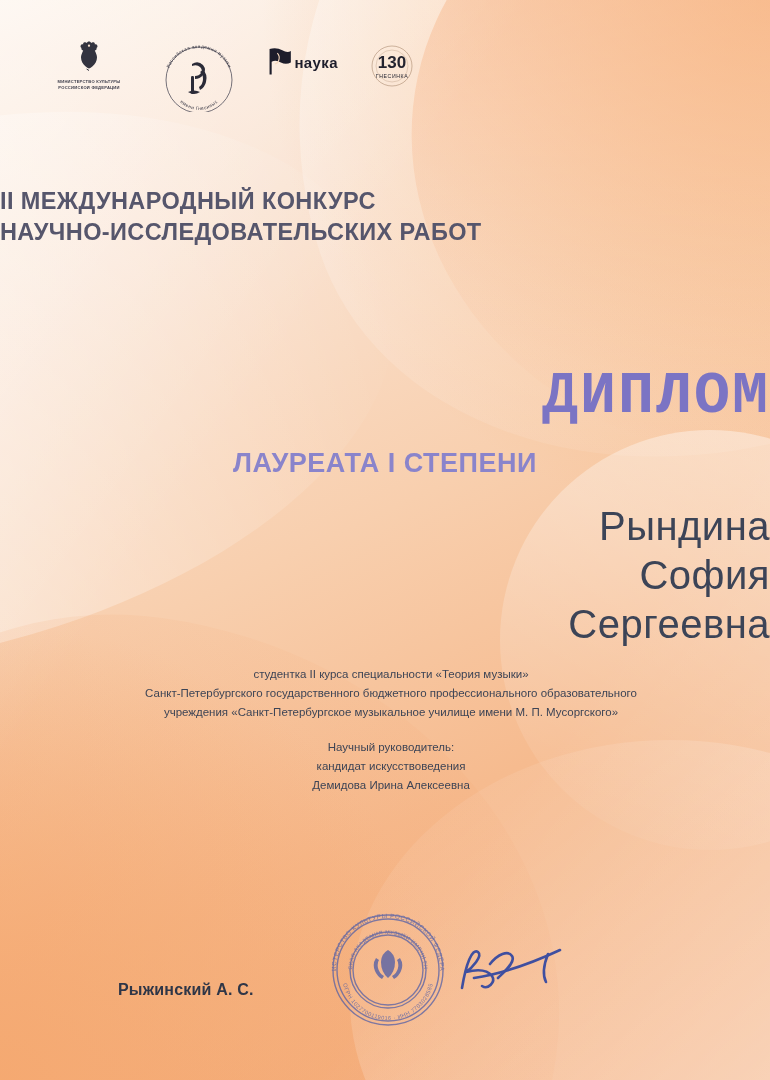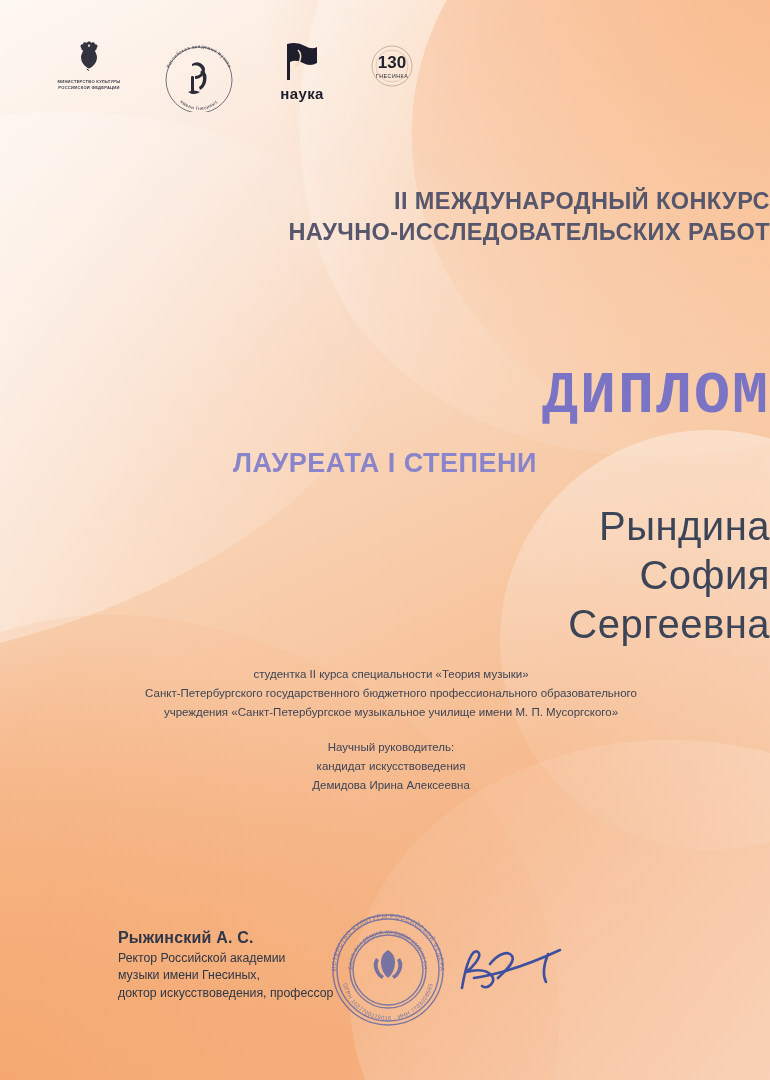--- a/index.html
+++ b/index.html
@@ -118,21 +118,21 @@
     height: 72px;
     position: relative;
   }
   .ring-text {
     position: absolute;
     inset: 0;
   }
   .logo-nauka {
     width: 72px;
     display: flex;
-    flex-direction: column;
+    flex-direction: row;
     align-items: center;
   }
   .nauka-mark {
     width: 40px; height: 42px;
     margin-bottom: 3px;
   }
   .nauka-word {
     font-size: 15px;
     font-weight: 700;
     letter-spacing: 0.4px;
@@ -142,23 +142,22 @@
     width: 56px; height: 56px;
     position: relative;
     margin-top: 2px;
   }
 
   
   .head {
     position: absolute;
     top: 186px;
     left: 0; right: 0;
-    text-align: right;
+    text-align: left;
     color: #4e4f63;
-    padding-left: 12px;
   }
   .head .l1, .head .l2 {
     font-size: 23.5px;
     font-weight: 700;
     letter-spacing: 0.4px;
     line-height: 1.32;
     color: #56566c;
   }
   .head .sub {
     margin-top: 8px;
@@ -345,25 +344,20 @@
       </div>
       <div class="block2">
         <div>Научный руководитель:</div>
         <div>кандидат искусствоведения</div>
         <div>Демидова Ирина Алексеевна</div>
       </div>
     </div>
 
     <div class="signature-block">
       <div class="name">Рыжинский А. С.</div>
-      <div class="role">
-        <div>Ректор Российской академии</div>
-        <div>музыки имени Гнесиных,</div>
-        <div>доктор искусствоведения, профессор</div>
-      </div>
     </div>
 
     <svg class="stamp" viewBox="0 0 140 140">
       <defs>
         <path id="stampOuter" d="M 18,70 A 52,52 0 0 1 122,70"></path>
         <path id="stampOuterBot" d="M 24,74 A 46,46 0 0 0 116,74"></path>
         <path id="stampInner" d="M 34,70 A 36,36 0 0 1 106,70"></path>
         <path id="stampInnerBot" d="M 38,72 A 32,32 0 0 0 102,72"></path>
       </defs>
       <g fill="none" stroke="#4a5aa8" stroke-width="1.4" opacity="0.85">

